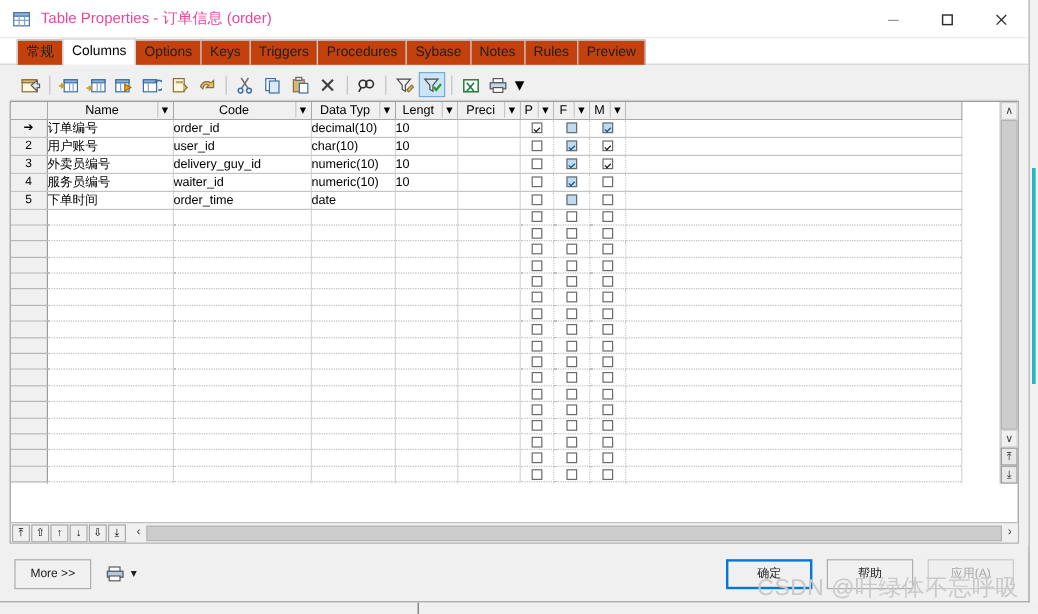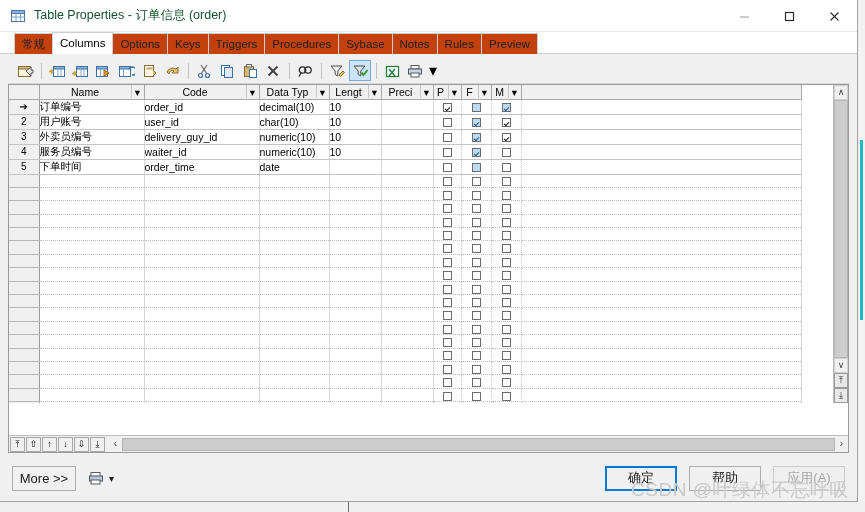--- a/index.html
+++ b/index.html
@@ -42,21 +42,21 @@
   
   .titlebar {
     height:32px; flex:0 0 32px;
     background:#ffffff;
     display:flex; align-items:center;
     border-bottom:1px solid #e8e8e8;
     position:relative;
   }
   .title-icon { margin-left:10px; width:16px; height:16px; flex:0 0 16px; display:block; }
   .title-text {
-    margin-left:8px; font-size:12.5px; color:#14532d; white-space:nowrap;
+    margin-left:8px; font-size:12.5px; color:#ec4899; white-space:nowrap;
   }
   .wincontrols { position:absolute; right:0; top:0; height:32px; display:flex; }
   .wb {
     width:45px; height:32px; display:flex; align-items:center; justify-content:center;
     background:transparent;
   }
   .wb svg { display:block; }
 
   
   .tabstrip {
@@ -222,21 +222,21 @@
   .hsthumb { flex:1 1 auto; height:13px; background:#cdcdcd; border:1px solid #b4b4b4; }
 
   
   .footer {
     flex:0 0 46px; height:46px;
     display:flex; align-items:center;
     padding:0 12px;
     position:relative;
   }
   .btn {
-    font-size:13px; color:#1a1a1a;
+    font-size:10px; color:#1a1a1a;
     background:#f0f0f0; border:1px solid #adadad;
     height:25px; min-width:72px;
     display:flex; align-items:center; justify-content:center;
   }
   .btn.more { min-width:64px; }
   .btn.primary { border:2px solid #0078d7; background:#f0f0f0;text-align:center; }
   .btn.disabled { color:#a6a6a6; background:#efefef; border-color:#cacaca; }
   .save-icon { margin-left:12px; width:16px; height:16px; display:block; }
   .save-caret { margin-left:5px; }
   .footer-right { margin-left:auto; display:flex; gap:12px; align-items:center; }

